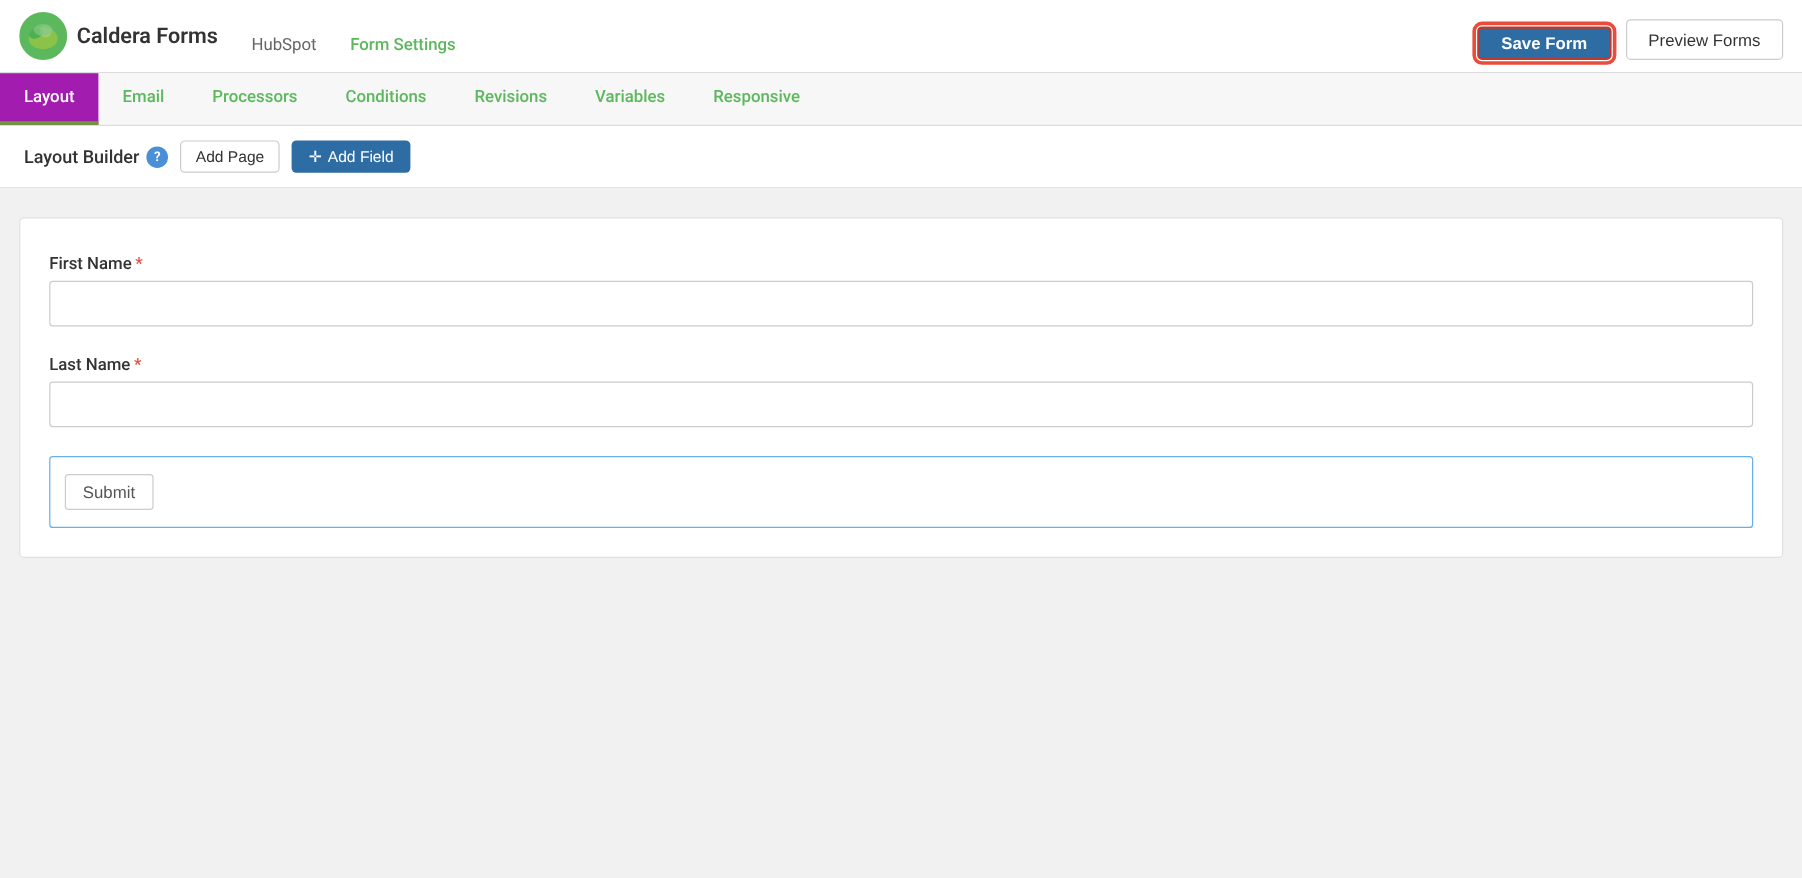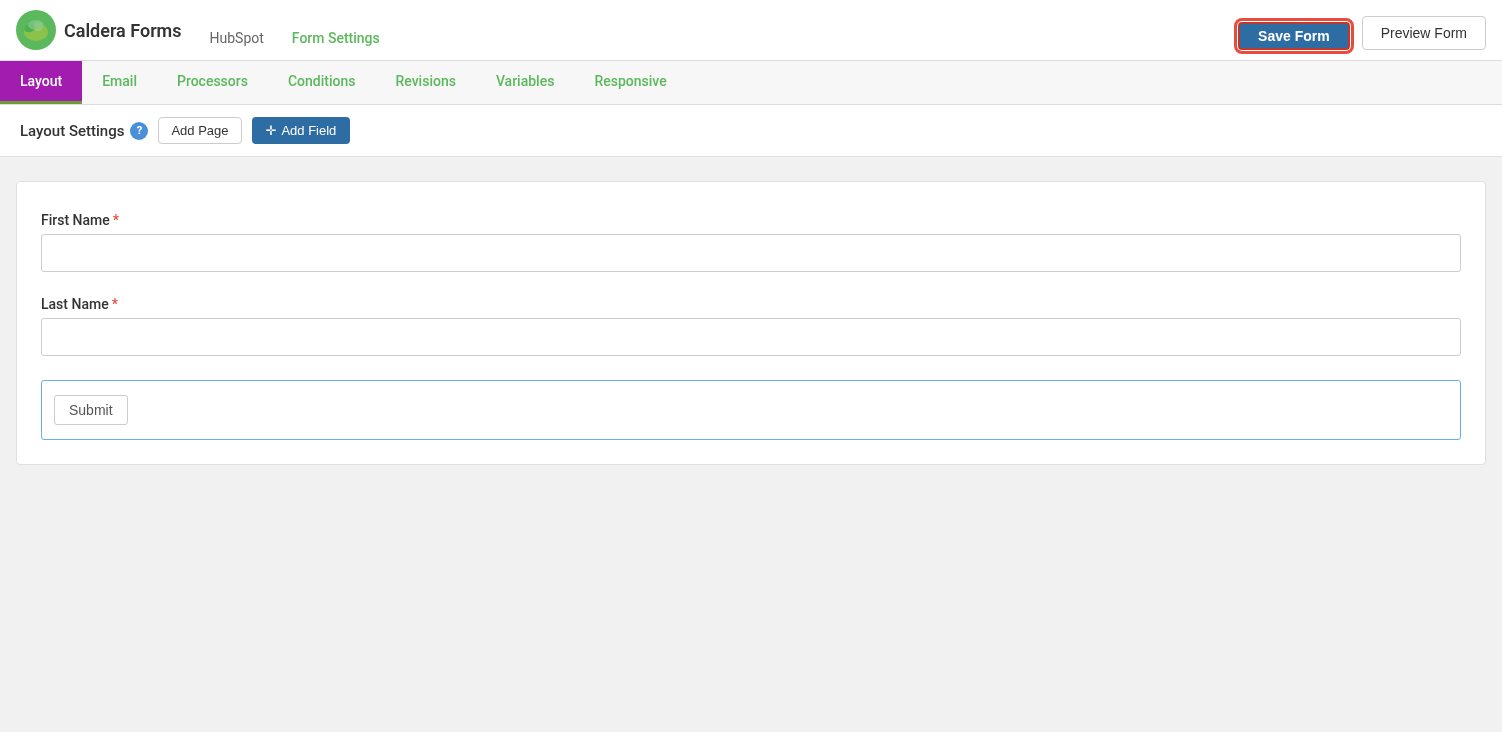--- a/index.html
+++ b/index.html
@@ -208,36 +208,36 @@
     </svg>
     <span class="app-title">Caldera Forms</span>
   </div>
 
   <span class="header-nav-item">HubSpot</span>
   <span class="header-nav-item green">Form Settings</span>
 
   <div class="spacer"></div>
 
   <button class="btn-save">Save Form</button>
-  <button class="btn-preview">Preview Form</button>
+  <button class="btn-preview">Preview Forms</button>
 </div>
 
 <div class="tabs">
   <div class="tab active">Layout</div>
   <div class="tab">Email</div>
   <div class="tab">Processors</div>
   <div class="tab">Conditions</div>
   <div class="tab">Revisions</div>
   <div class="tab">Variables</div>
   <div class="tab">Responsive</div>
 </div>
 
 <div class="toolbar">
   <div class="toolbar-title">
-    <span>Layout Settings</span>
+    <span>Layout Builder</span>
     <span class="help-icon">?</span>
   </div>
   <button class="btn-add-page">Add Page</button>
   <button class="btn-add-field">
     <span>✛</span>
     <span>Add Field</span>
   </button>
 </div>
 
 <div class="main-content">

